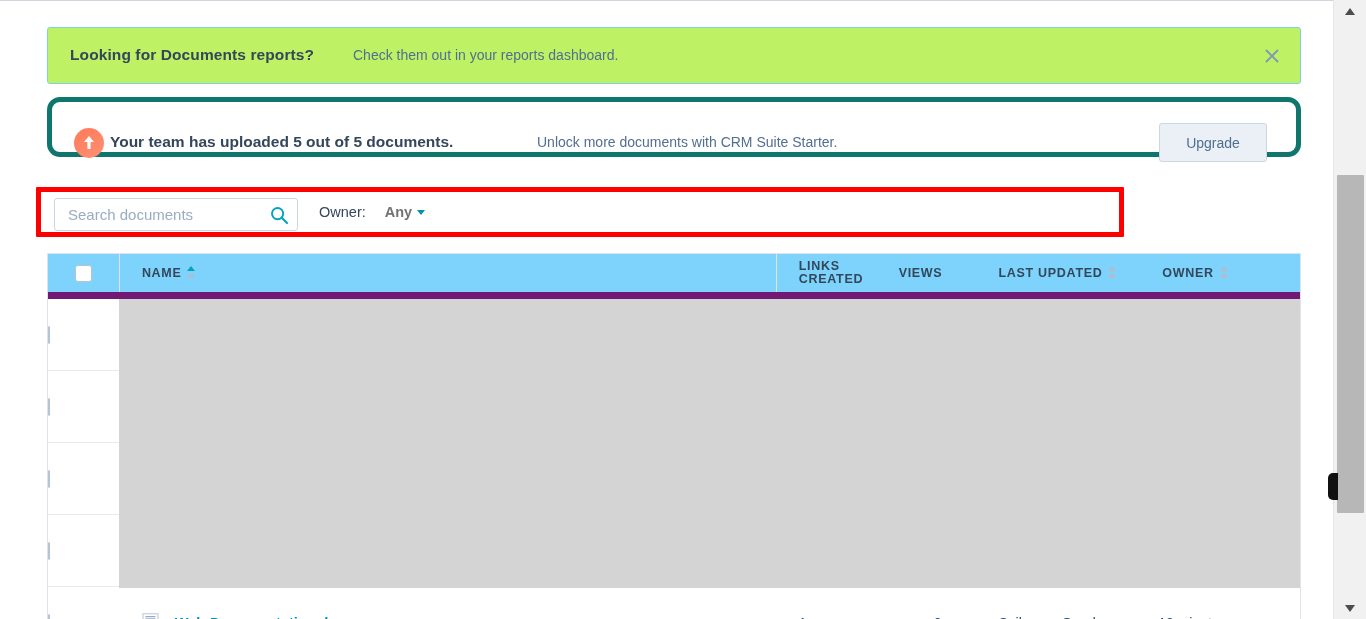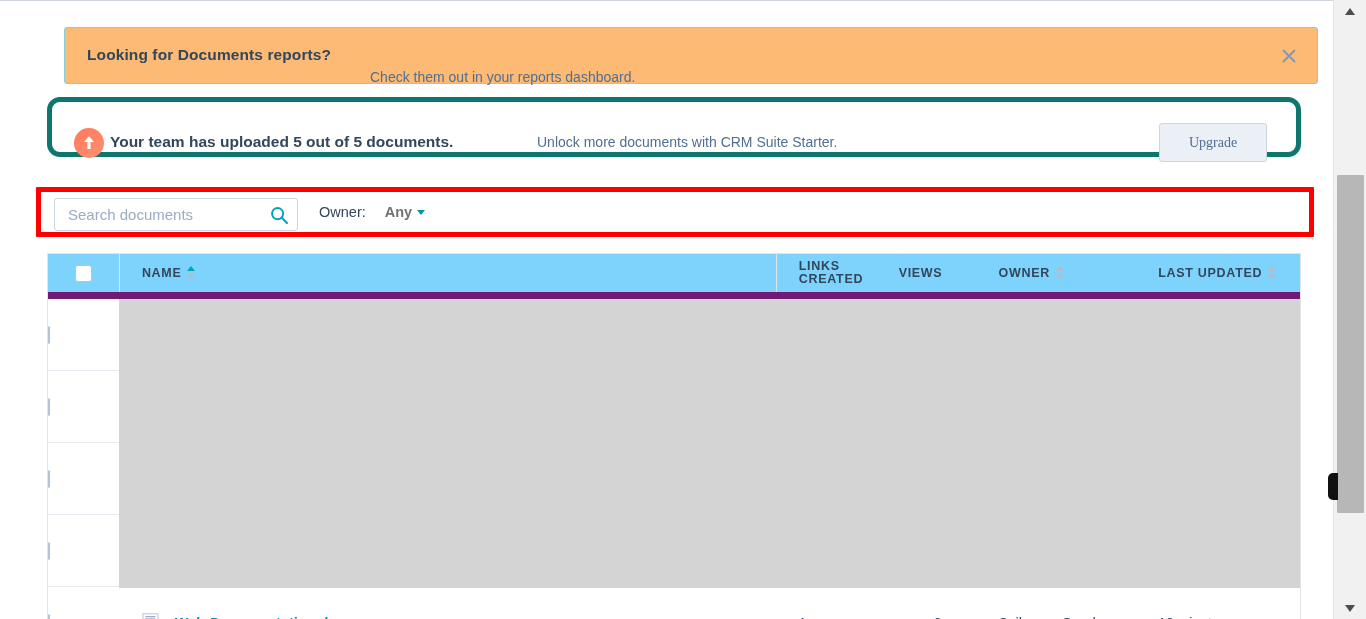--- a/index.html
+++ b/index.html
@@ -33,42 +33,41 @@
     left: 0; top: 1px;
     width: 1333px;
     height: 618px;
     background: #ffffff;
     overflow: hidden;
   }
 
   
   .reports-banner {
     position: absolute;
-    left: 64px; top: 26px;
+    left: 47px; top: 26px;
     width: 1254px; height: 57px;
-    background: #fdba74;
+    background: #bef264;
     border: 1px solid #7fd1de;
     border-radius: 3px;
   }
   .reports-banner .rb-title {
     position: absolute;
     left: 22px; top: 18px;
     font-size: 15.5px;
     font-weight: bold;
     color: #33475b;
     letter-spacing: .1px;
     white-space: nowrap;
   }
   .reports-banner .rb-sub {
     position: absolute;
     left: 305px; top: 19px;
     font-size: 14px;
     color: #516f90;
     white-space: nowrap;
-    margin-top: 22px;
   }
   .close-icon {
     position: absolute;
     right: 17px; top: 17px;
     width: 22px; height: 22px;
     cursor: pointer;
     color: #7c98b6;
   }
   .close-icon svg { display: block; width: 22px; height: 22px; }
 
@@ -110,30 +109,30 @@
   }
   .upgrade-btn {
     position: absolute;
     right: 29px; top: 21px;
     width: 108px; height: 39px;
     background: #eaf0f6;
     border: 1px solid #cbd6e2;
     border-radius: 3px;
     color: #506e91;
     font-size: 14px;
-    font-family: Liberation Serif, serif;
+    font-family: Liberation Sans, sans-serif;
     cursor: pointer;
     padding: 0;
   }
 
   
   .highlight-box {
     position: absolute;
     left: 36px; top: 186px;
-    width: 1278px; height: 50px;
+    width: 1088px; height: 50px;
     border: 5px solid #ff0000;
     background: #ffffff;
     border-radius: 1px;
   }
 
   .search-row {
     position: absolute;
     left: 0; top: 0;
     right: 0; bottom: 0;
     background: #ffffff;
@@ -396,29 +395,29 @@
         </div>
         <div class="th c-links">
           <span class="th-txt">
             <span>LINKS</span><br>
             <span>CREATED</span>
           </span>
         </div>
         <div class="th c-views">
           <span class="th-txt">VIEWS</span>
         </div>
-        <div class="th c-owner">
-          <span class="th-txt">OWNER</span>
+        <div class="th c-updated">
+          <span class="th-txt">LAST UPDATED</span>
           <span class="sorter">
             <i class="up"></i>
               <i class="dn"></i>
           </span>
         </div>
-        <div class="th c-updated">
-          <span class="th-txt">LAST UPDATED</span>
+        <div class="th c-owner">
+          <span class="th-txt">OWNER</span>
           <span class="sorter">
             <i class="up"></i>
               <i class="dn"></i>
           </span>
         </div>
       </div>
 
       <div class="trow">
         <div class="c-check">
           <span class="chk"></span>

